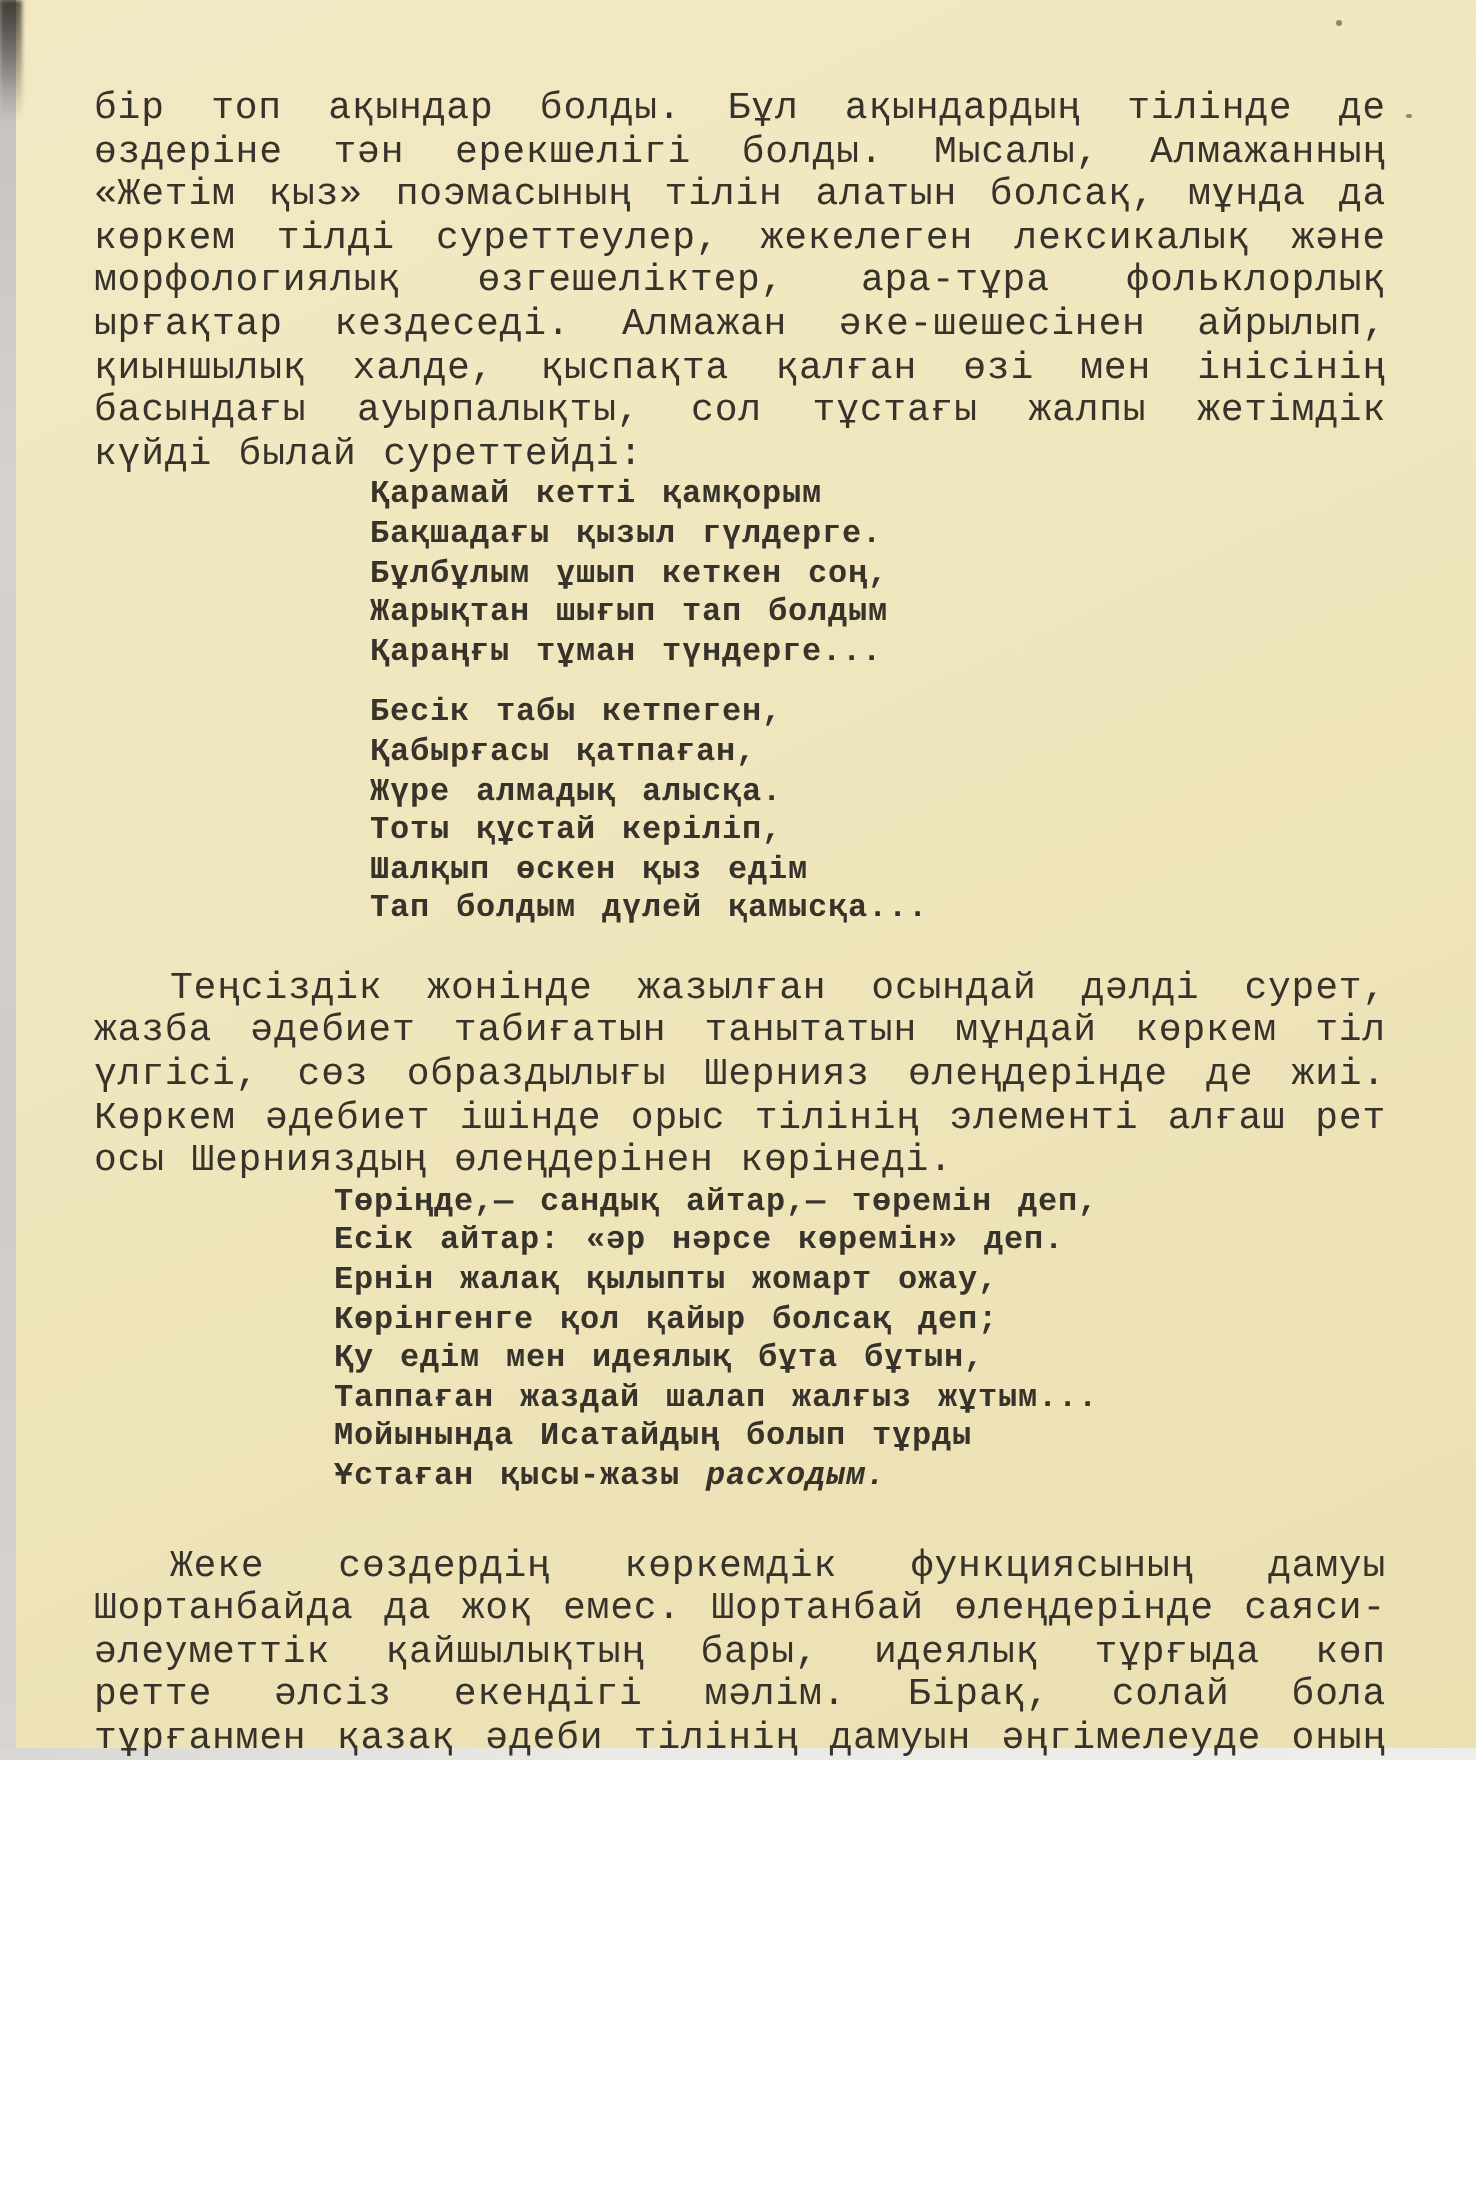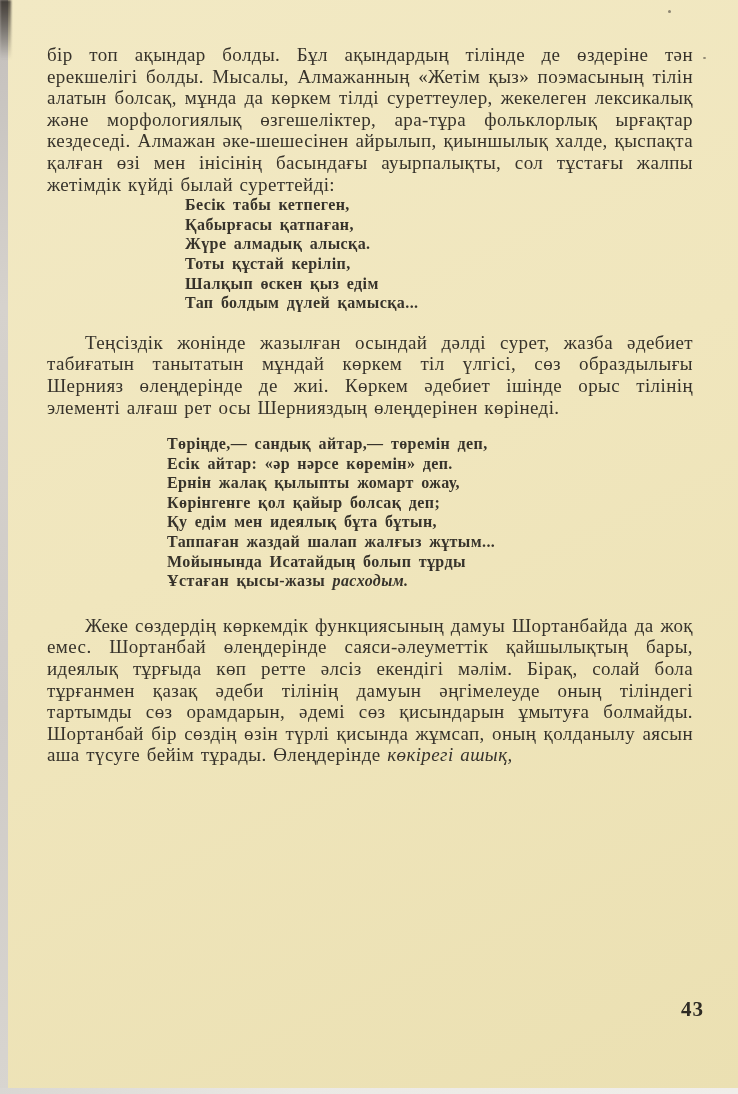--- a/index.html
+++ b/index.html
@@ -1,21 +1,21 @@
 <!DOCTYPE html>
 <html><head>
 <meta charset="utf-8">
 <style>
   html,body { margin:0; padding:0; background:#ffffff; }
   .page {
     position:relative;
-    width:738px; height:1094px;
+    width:738px; height:880px;
     background: linear-gradient(155deg, #f2e9c4 0%, #f0e6bd 45%, #ebe0b2 100%);
     overflow:hidden;
-    font-family:Liberation Serif, serif;
+    font-family:Liberation Mono, monospace;
     color:#37332b;
   }
   .edge-left {
     position:absolute; left:0; top:0; width:8px; height:100%;
     background: linear-gradient(180deg,#97918a 0%, #c6c2be 5%, #d6d2cd 28%, #cfcbc7 65%, #d8d5d0 100%);
   }
   .edge-topleft {
     position:absolute; left:0; top:0; width:11px; height:60px;
     background: linear-gradient(180deg, rgba(45,40,35,0.8) 0%, rgba(45,40,35,0) 100%);
     filter: blur(1px);
@@ -39,21 +39,21 @@
   .mb-v1 { margin-bottom:11px; }
   .mb-v2 { margin-bottom:19px; }
   .mb-p2 { margin-bottom:11px; }
   .mb-v3 { margin-bottom:24px; }
   .verse {
     font-size:16px; line-height:19.6px;
     font-weight:bold;
     letter-spacing:0.4px; word-spacing:3px;
   }
   .verse-12 { margin-left:138px; }
-  .verse-3  { margin-left:120px;margin-top:16px; }
+  .verse-3  { margin-left:120px; }
   .italic { font-style:italic;text-align:center; }
   .page-number {
     position:absolute; top:997px; left:681px;
     font-size:21px; font-weight:bold; letter-spacing:1px;
     color:#2e2b24;
   }
 </style>
 </head>
 <body>
 
@@ -62,20 +62,27 @@
   <div class="edge-left"></div>
   <div class="edge-topleft"></div>
   <div class="edge-bottom"></div>
   <div class="speck speck1"></div>
   <div class="speck speck2"></div>
 
   <div class="content">
 
     <p class="body mb-p1">бір топ ақындар болды. Бұл ақындардың тілінде де өздеріне тән ерекшелігі болды. Мысалы, Алмажанның «Жетім қыз» поэмасының тілін алатын болсақ, мұнда да көркем тілді суреттеулер, жекелеген лексикалық және морфологиялық өзгешеліктер, ара-тұра фольклорлық ырғақтар кездеседі. Алмажан әке-шешесінен айрылып, қиыншылық халде, қыспақта қалған өзі мен інісінің басындағы ауырпалықты, сол тұстағы жалпы жетімдік күйді былай суреттейді:</p>
 
+    <div class="verse verse-12 mb-v1">
+      <div>Қарамай кетті қамқорым</div>
+      <div>Бақшадағы қызыл гүлдерге.</div>
+      <div>Бұлбұлым ұшып кеткен соң,</div>
+      <div>Жарықтан шығып тап болдым</div>
+      <div>Қараңғы тұман түндерге...</div>
+    </div>
 
     <div class="verse verse-12 mb-v2">
       <div>Бесік табы кетпеген,</div>
       <div>Қабырғасы қатпаған,</div>
       <div>Жүре алмадық алысқа.</div>
       <div>Тоты құстай керіліп,</div>
       <div>Шалқып өскен қыз едім</div>
       <div>Тап болдым дүлей қамысқа...</div>
     </div>
 

